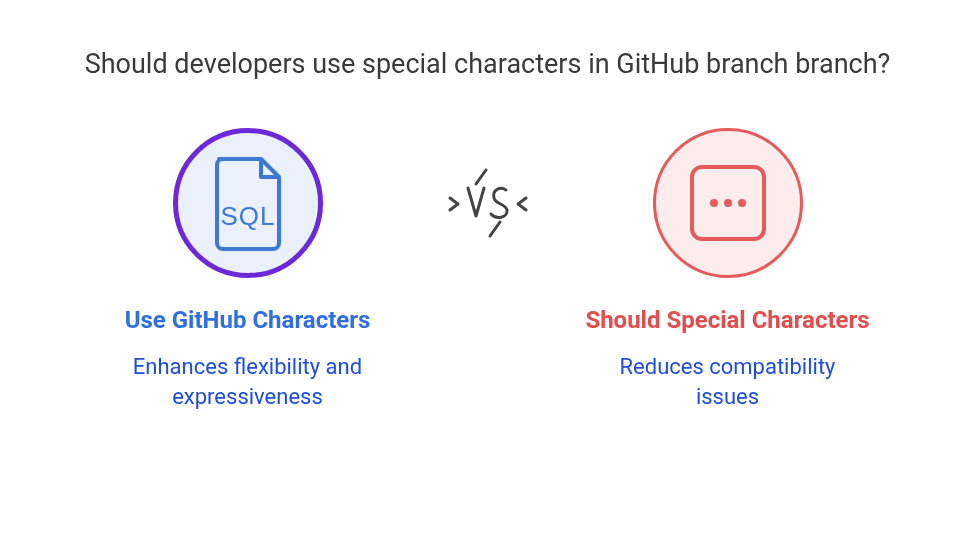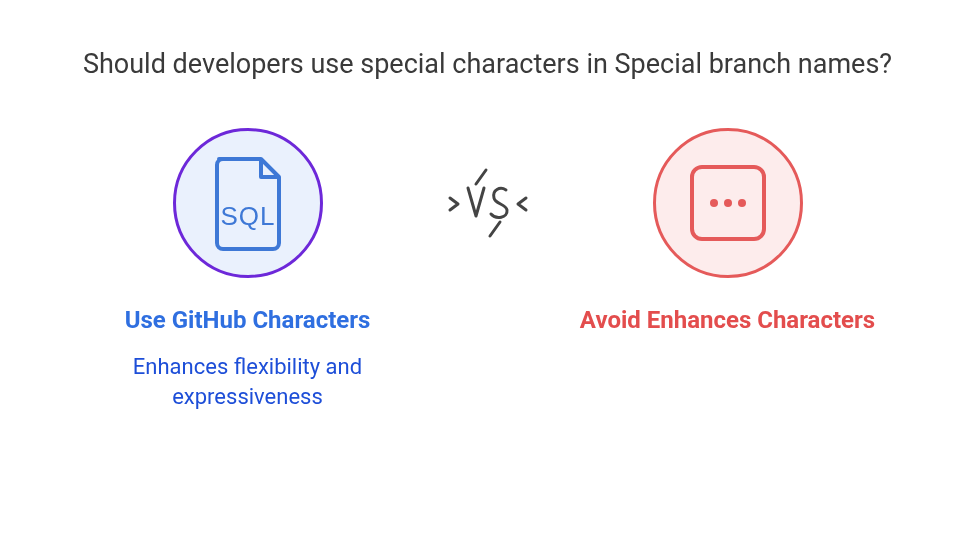--- a/index.html
+++ b/index.html
@@ -37,21 +37,21 @@
   .circle {
     width: 150px;
     height: 150px;
     border-radius: 50%;
     display: flex;
     align-items: center;
     justify-content: center;
   }
   .circle-left {
     background: #eaf1fd;
-    border: 3px solid #6d28d9;
+    border: 5px solid #6d28d9;
     text-decoration: underline;
   }
   .circle-right {
     background: #fdecec;
     border: 3px solid #e55a5a;
   }
   .option-title {
     font-size: 24px;
     font-weight: 700;
     margin-top: 28px;
@@ -72,21 +72,21 @@
     display: flex;
     align-items: center;
     justify-content: center;
     width: 160px;
     height: 150px;
   }
 </style>
 </head>
 <body>
 
-<div class="heading">Should developers use special characters in Special branch names?</div>
+<div class="heading">Should developers use special characters in GitHub branch branch?</div>
 
 <div class="compare-row">
 
   <div class="option">
     <div class="circle circle-left">
       <svg width="78" height="96" viewBox="0 0 78 96">
         <path d="M10 4 H52 L70 22 V88 A6 6 0 0 1 64 94 H14 A6 6 0 0 1 8 88 V10 A6 6 0 0 1 14 4 Z" fill="none" stroke="#3e78d6" stroke-width="4" stroke-linejoin="round"></path>
         <path d="M52 4 V22 H70" fill="none" stroke="#3e78d6" stroke-width="4" stroke-linejoin="round"></path>
         <text x="39" y="70" text-anchor="middle" font-family="Arial, sans-serif" font-size="26" font-weight="400" fill="#3e78d6" letter-spacing="1">SQL</text>
       </svg>
@@ -110,16 +110,17 @@
 
   <div class="option">
     <div class="circle circle-right">
       <svg width="96" height="96" viewBox="0 0 96 96">
         <rect x="12" y="12" width="72" height="72" rx="10" ry="10" fill="none" stroke="#e55a5a" stroke-width="4"></rect>
         <circle cx="34" cy="48" r="4" fill="#e55a5a"></circle>
         <circle cx="48" cy="48" r="4" fill="#e55a5a"></circle>
         <circle cx="62" cy="48" r="4" fill="#e55a5a"></circle>
       </svg>
     </div>
-    <div class="option-title title-right">Avoid Enhances Characters</div>
+    <div class="option-title title-right">Should Special Characters</div>
+    <div class="option-desc">Reduces compatibility issues</div>
   </div>
 
 </div>
 
 </body></html>

